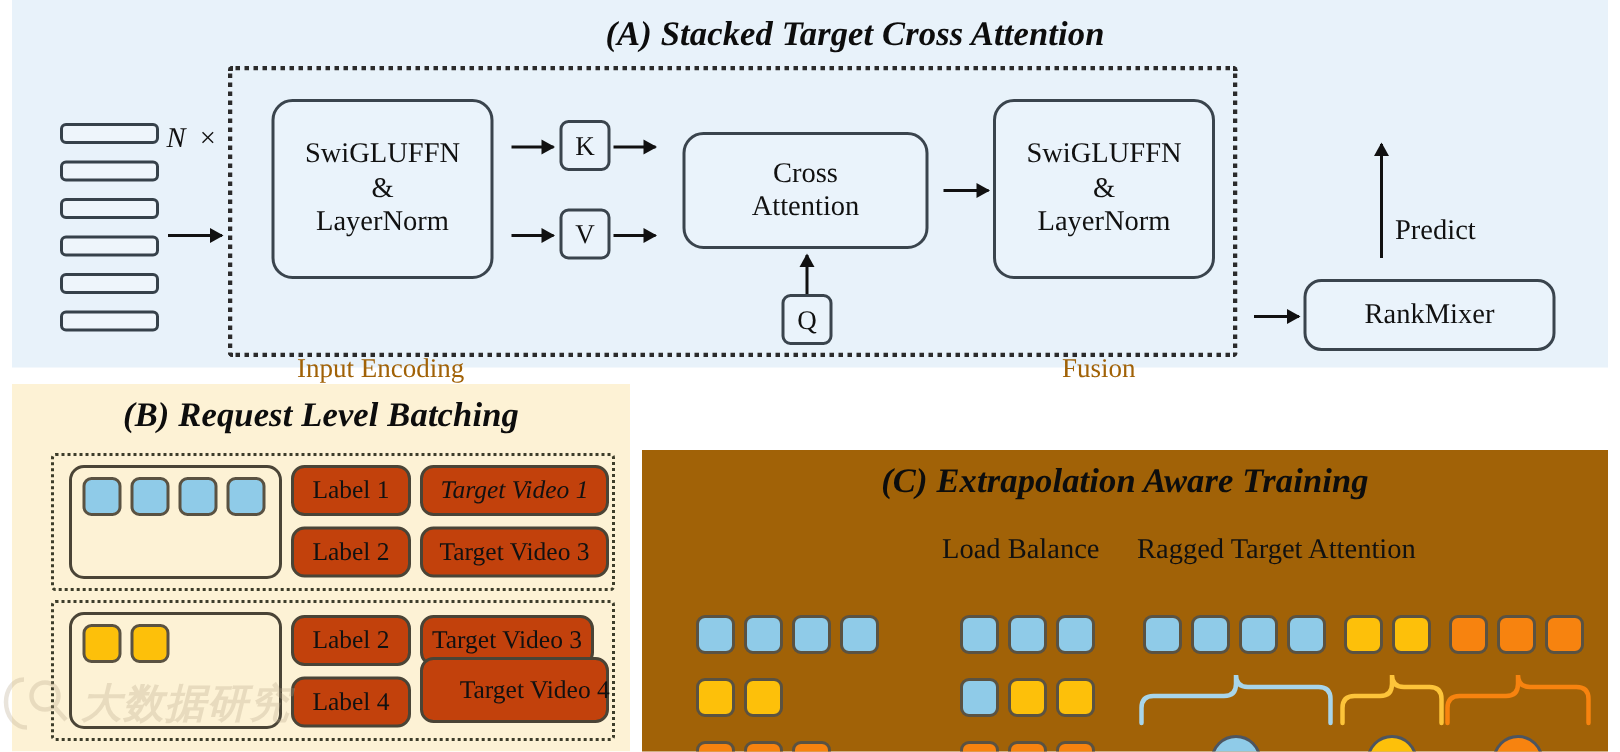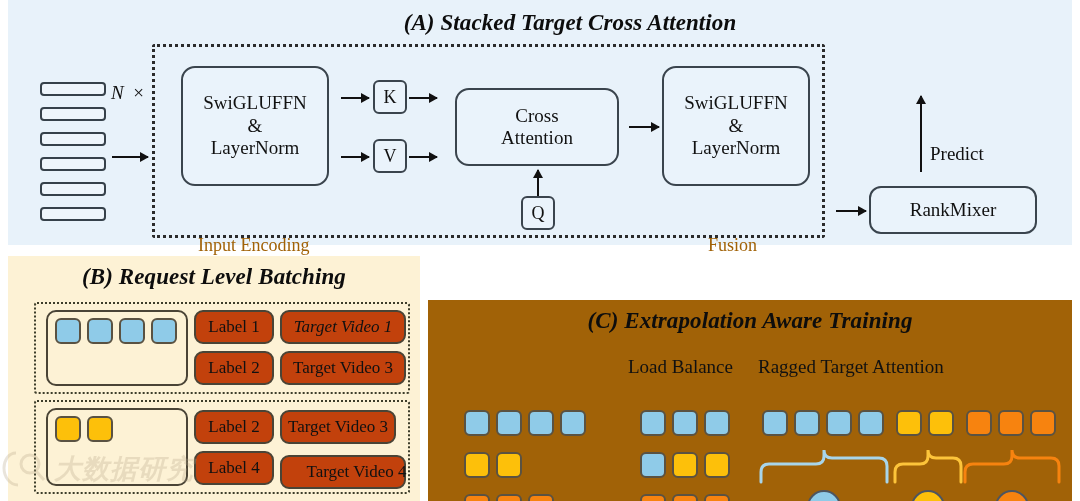--- a/index.html
+++ b/index.html
@@ -211,21 +211,21 @@
   <div class="tagbox" style="left:272px;top:95px;width:126px;height:34px;">Target Video 3</div>
 
   <div class="dotgroup" style="left:26px;top:144px;width:376px;height:94px;"></div>
   <div class="seqholder" style="left:38px;top:152px;width:142px;height:78px;"></div>
   <div class="chip" style="left:47px;top:160px;background:#fdc00a;"></div>
   <div class="chip" style="left:79px;top:160px;background:#fdc00a;"></div>
 
   <div class="tagbox" style="left:186px;top:154px;width:80px;height:34px;">Label 2</div>
   <div class="tagbox" style="left:272px;top:154px;width:116px;height:34px;">Target Video 3</div>
   <div class="tagbox" style="left:186px;top:195px;width:80px;height:34px;">Label 4</div>
-  <div class="tagbox" style="left:272px;top:199px;width:126px;height:34px;padding-left:27px;">Target Video 4</div>
+  <div class="tagbox" style="left:272px;top:182px;width:126px;height:44px;padding-left:27px;">Target Video 4</div>
 </div>
 
 <div class="panel" id="panelC">
   <div class="panel-title" id="titleC">(C) Extrapolation Aware Training</div>
 
   <div class="csec" style="left:330px;top:56px;">Ragged Target Attention</div>
   <div class="csec" style="left:200px;top:56px;">Load Balance</div>
 
   <div class="csq" style="left:36px;top:110px;background:#8fcbe8;"></div>
   <div class="csq" style="left:68px;top:110px;background:#8fcbe8;"></div>

